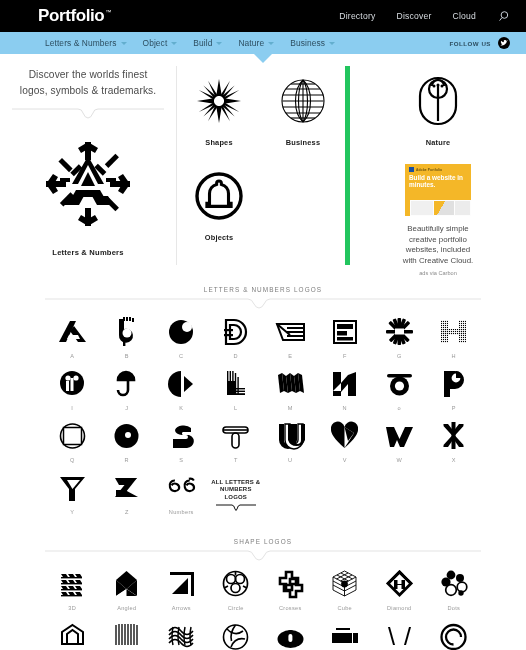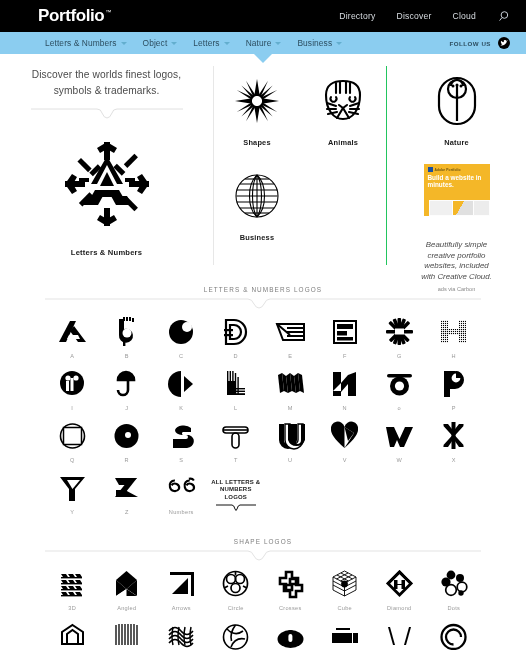--- a/index.html
+++ b/index.html
@@ -118,21 +118,21 @@
     border-top: 9px solid #8bcdf0;
   }
 
   
   .hero {
     display: flex;
     padding: 12px 0 6px 0;
     height: 217px;
   }
   .hero-left {
-    width: 214px;
+    width: 177px;
     border-right: 1px solid #e7e7e7;
     padding: 0 18px;
     display: flex;
     flex-direction: column;
     align-items: center;
   }
   .tagline {
     font-size: 10.2px;
     color: #4b4b4b;
     text-align: center;
@@ -157,24 +157,25 @@
     font-size: 7.6px;
     font-weight: bold;
     color: #1b1b1b;
     letter-spacing: 0.2px;
     margin-top: 14px;
     text-align: center;
   }
 
   .hero-mid {
     width: 173px;
-    border-right: 1px solid #22c55e;
+    border-right: 5px solid #22c55e;
     display: flex;
     flex-wrap: wrap;
     align-content: flex-start;
+    flex-direction: column;
   }
   .hero-cell {
     width: 50%;
     height: 95px;
     display: flex;
     flex-direction: column;
     align-items: center;
     padding-top: 9px;
   }
   .hero-cell .ic { width: 52px; height: 52px; display: flex; align-items: center; justify-content: center; }
@@ -250,24 +251,23 @@
     padding: 1px;
   }
   .ad-shot .s1 { width: 38%; background: #f0f0f0; }
   .ad-shot .s2 { width: 34%; background: linear-gradient(120deg,#f4b728 40%,#e0e0e0 40%); }
   .ad-shot .s3 { flex: 1; background: #ececec; }
   .ad-copy {
     font-size: 7.9px;
     line-height: 10.6px;
     color: #4b4b4b;
     text-align: center;
-    margin-top: 24px;
+    margin-top: 8px;
     width: 74px;
     margin-left: -4px;
-    font-style: italic;
   }
   .ad-via {
     font-size: 5.6px;
     color: #8b8b8b;
     text-align: center;
     margin-top: 4px;
     width: 74px;
     margin-left: -4px;
   }
 
@@ -353,21 +353,21 @@
   <div class="bluebar">
     <div class="nitem">
       <span class="nlabel">Letters &amp; Numbers</span>
       <span class="caret-down"></span>
     </div>
     <div class="nitem">
       <span class="nlabel">Object</span>
       <span class="caret-down"></span>
     </div>
     <div class="nitem">
-      <span class="nlabel">Letters</span>
+      <span class="nlabel">Build</span>
       <span class="caret-down"></span>
     </div>
     <div class="nitem">
       <span class="nlabel">Nature</span>
       <span class="caret-down"></span>
     </div>
     <div class="nitem">
       <span class="nlabel">Business</span>
       <span class="caret-down"></span>
     </div>
@@ -450,38 +450,30 @@
             <path d="M5.8 15 L21 25 L22 22.4 Z"></path>
             <path d="M46.2 37 L31 27 L30 29.6 Z"></path>
             <path d="M46.2 15 L31 25 L30 22.4 Z"></path>
             <path d="M5.8 37 L21 27 L22 29.6 Z"></path>
           </g>
         </svg>
       </span>
       <span class="cap">Shapes</span>
     </div>
 
-
     <div class="hero-cell">
       <span class="ic">
         <svg viewBox="0 0 52 52">
-          <g fill="none" stroke="#000" stroke-width="2.1" stroke-linecap="round">
-            <path d="M9 20 C9 10 16 6 26 6 C36 6 43 10 43 20 C43 34 36 44 26 44 C16 44 9 34 9 20 z"></path>
-            <path d="M19 8 V18 M23 7 V18 M29 7 V18 M33 8 V18"></path>
-            <path d="M14 22 a3 3 0 1 0 5 0"></path>
-            <path d="M33 22 a3 3 0 1 0 5 0"></path>
-            <path d="M22 30 L26 33 L30 30"></path>
-            <path d="M10 28 L19 31 M10 34 L19 34 M11 39 L20 37"></path>
-            <path d="M42 28 L33 31 M42 34 L33 34 M41 39 L32 37"></path>
-            <path d="M26 33 L20 43 M26 33 L32 43"></path>
-          </g>
+          <circle cx="26" cy="26" r="22" fill="none" stroke="#000" stroke-width="3.4"></circle>
+          <path d="M26 11 a2.4 2.4 0 0 1 2.4 2.4 v1 a9.5 9.5 0 0 1 7.1 9.2 v9.6 h2.6 v3.2 H13.9 v-3.2 h2.6 v-9.6 a9.5 9.5 0 0 1 7.1 -9.2 v-1 A2.4 2.4 0 0 1 26 11 z" fill="none" stroke="#000" stroke-width="3.1"></path>
         </svg>
       </span>
-      <span class="cap">Animals</span>
-    </div>
+      <span class="cap">Objects</span>
+    </div>
+
 
     <div class="hero-cell">
       <span class="ic">
         <svg viewBox="0 0 52 52">
           <g fill="none" stroke="#000" stroke-width="1.1">
             <circle cx="26" cy="26" r="21"></circle>
             <line x1="26" y1="5" x2="26" y2="47"></line>
             <line x1="5.5" y1="20" x2="46.5" y2="20"></line>
             <line x1="5.5" y1="26" x2="46.5" y2="26"></line>
             <line x1="5.5" y1="32" x2="46.5" y2="32"></line>

